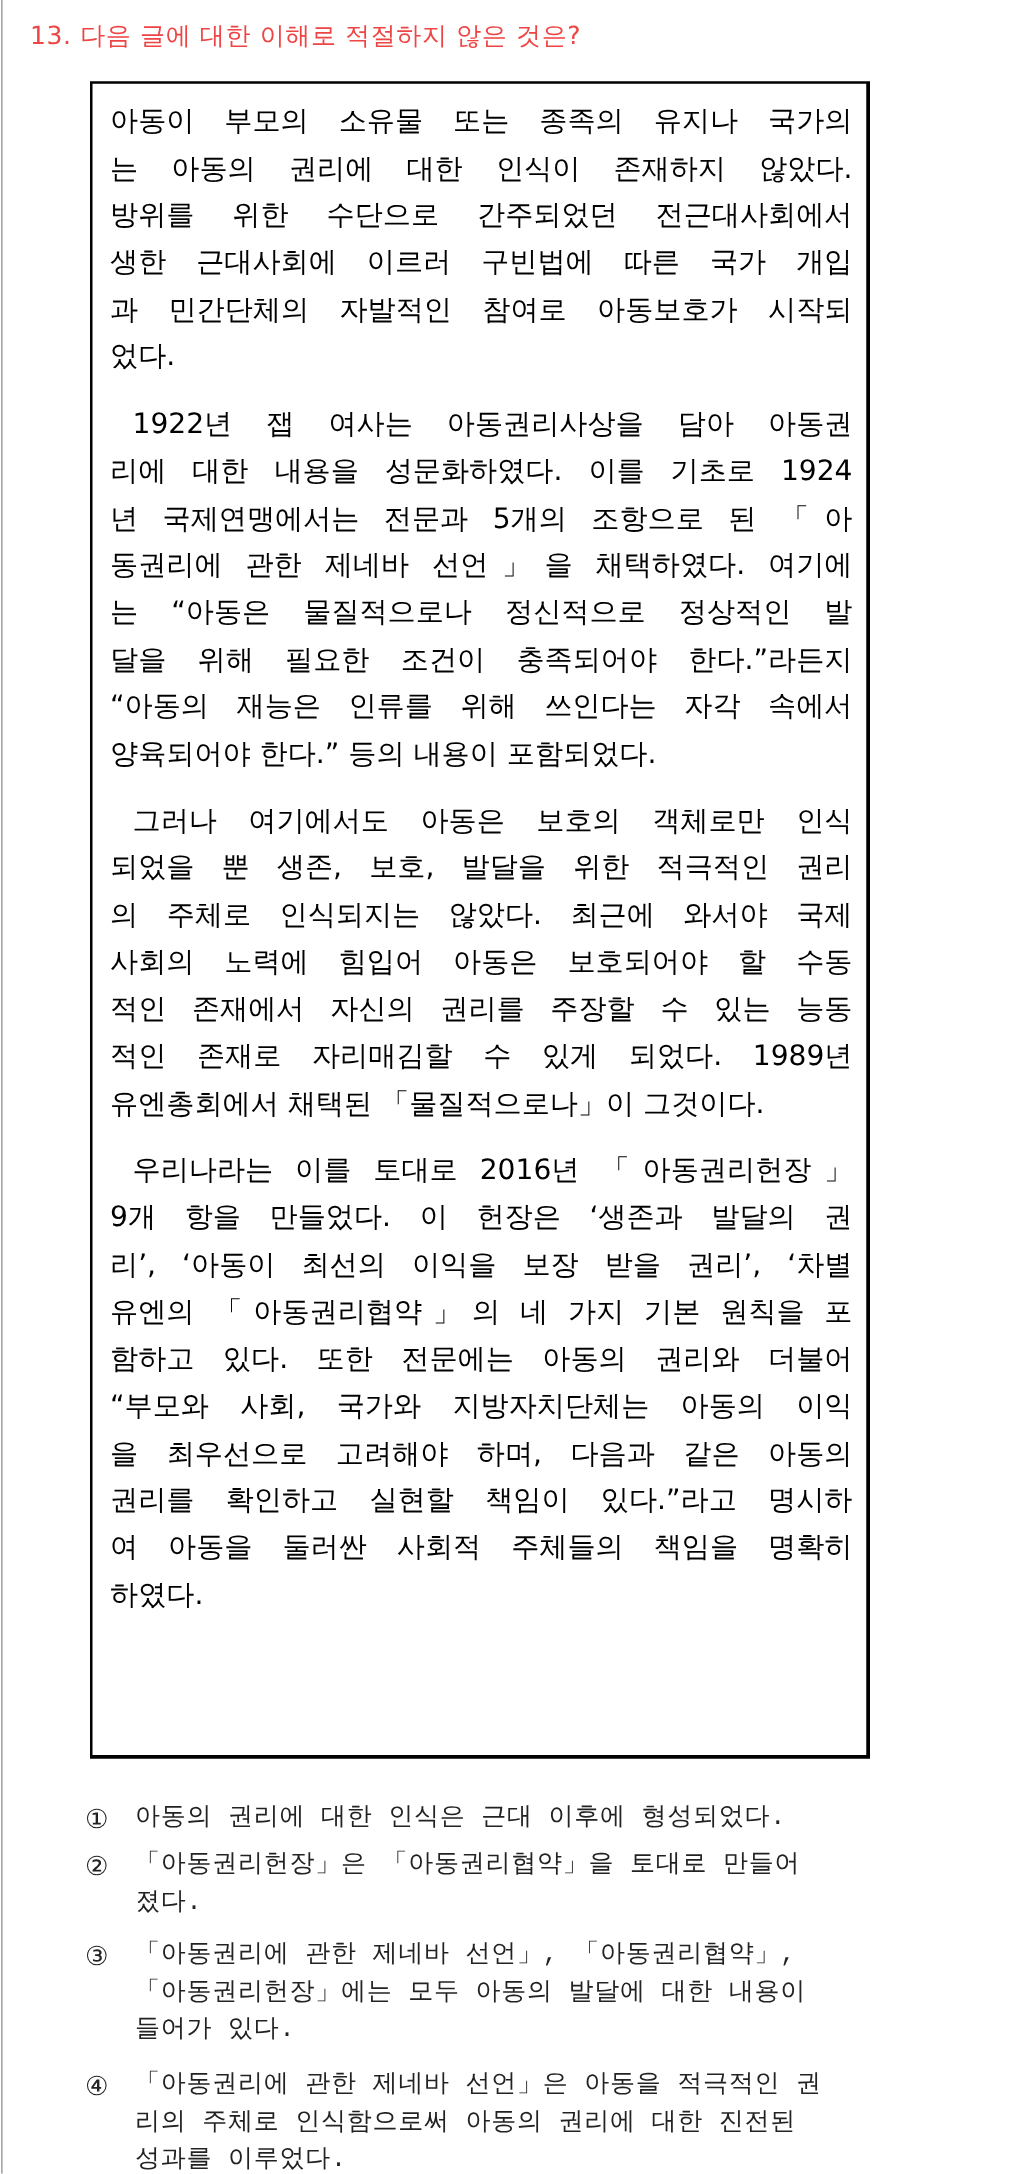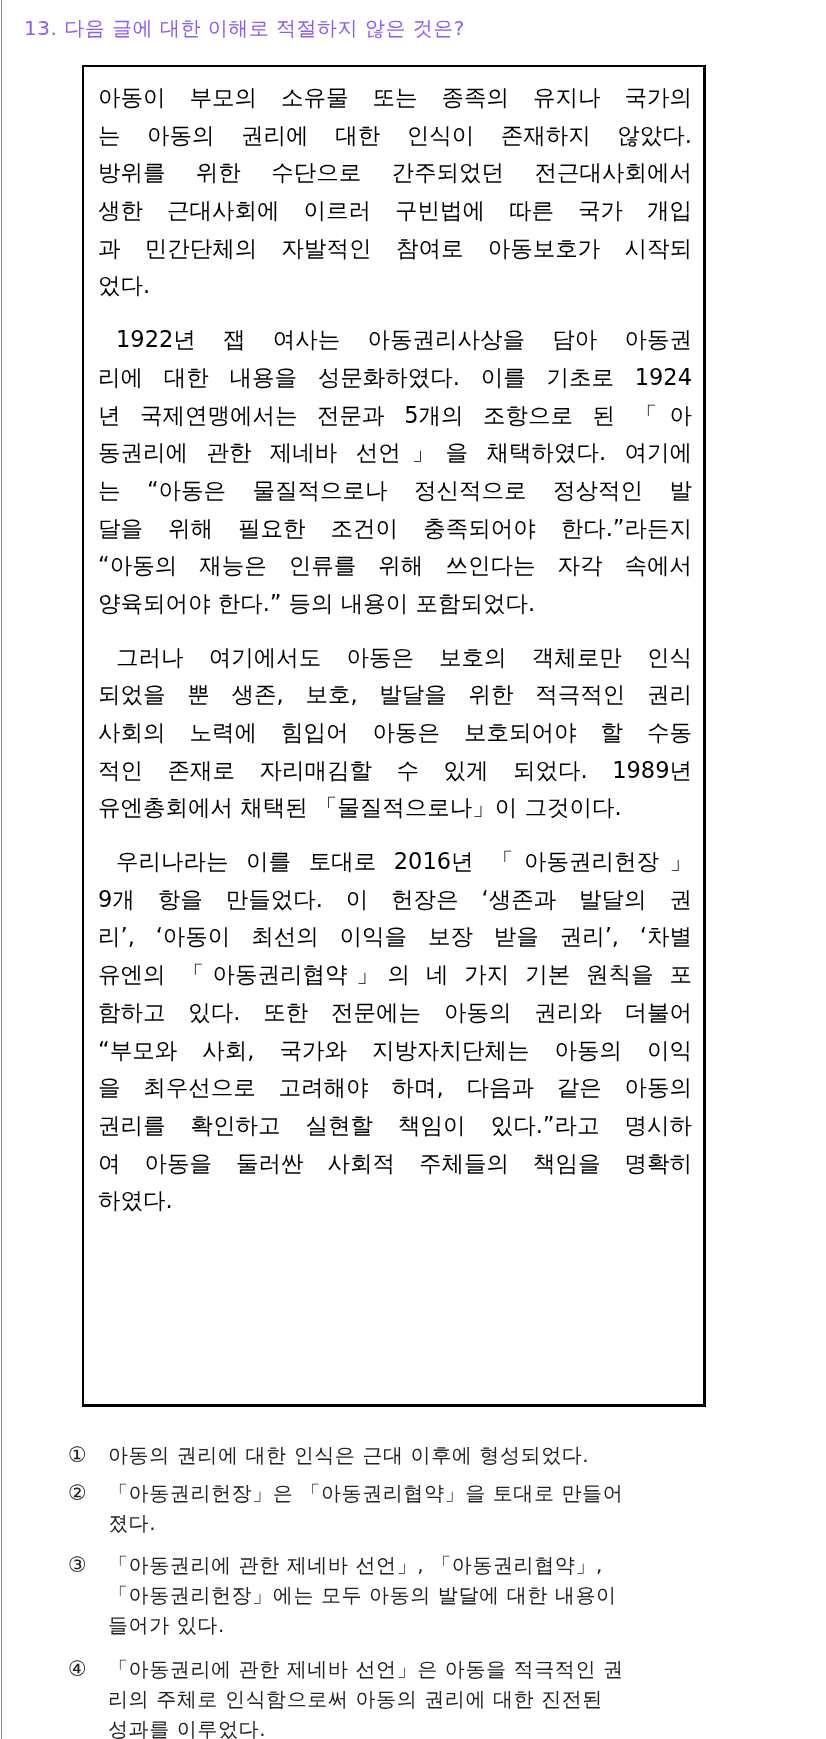--- a/index.html
+++ b/index.html
@@ -1,32 +1,32 @@
 <!DOCTYPE html>
 <html><head>
 <meta charset="utf-8">
 <style>
   html, body { margin: 0; padding: 0; background: #ffffff; }
   body { width: 826px; height: 1739px; position: relative; overflow: hidden;
          font-family: "DejaVu Sans", "Liberation Sans", sans-serif; color: #111; }
   .page-border { position: absolute; left: 1px; top: 0; width: 1px; height: 1739px; background: #8a8a8a; }
-  .question-title { position: absolute; left: 24px; top: 12px; font-size: 20px; line-height: 32px; color: #8b5cf6; white-space: nowrap; letter-spacing: 0.5px; }
-  .passage-box { position: absolute; left: 82px; top: 65px; width: 619px; height: 1337px;
+  .question-title { position: absolute; left: 24px; top: 12px; font-size: 20px; line-height: 32px; color: #ef4444; white-space: nowrap; letter-spacing: 0.5px; }
+  .passage-box { position: absolute; left: 72px; top: 65px; width: 619px; height: 1337px;
                  border-top: 2px solid #000; border-left: 2px solid #000;
                  border-right: 3px solid #000; border-bottom: 3px solid #000; box-sizing: content-box; }
   .passage-lines { position: absolute; left: 14px; top: 12px; width: 594px; }
   .passage-line { display: block; height: 37.7px; line-height: 37.7px; font-size: 22.5px;
                   white-space: nowrap; text-align: justify; text-align-last: justify;
                   font-family: "DejaVu Sans", sans-serif; color: #000; }
   .passage-line.last { text-align-last: left; }
   .passage-line.indent { padding-left: 18px; margin-top: 16px; }
   .options { position: absolute; left: 68px; top: 1440px; width: 700px; }
   .option { position: relative; margin-bottom: 8px; font-size: 20px; line-height: 30px; color: #222; }
   .option-num { position: absolute; left: 0; top: 0; width: 30px; font-size: 21px; }
-  .option-line { display: block; padding-left: 40px; white-space: nowrap; letter-spacing: 0.6px; }
+  .option-line { display: block; padding-left: 40px; white-space: nowrap; letter-spacing: 0.6px; font-family: Liberation Mono, monospace; }
   .option.o2 { margin-top: 4px; }
   .option.o3 { margin-top: 12px; }
   .option.o4 { margin-top: 14px; }
 </style>
 </head>
 <body>
 
 <div class="page-border"></div>
 
 <div class="question-title">13. 다음 글에 대한 이해로 적절하지 않은 것은?</div>
@@ -42,21 +42,23 @@
       <span class="passage-line indent">1922년 잽 여사는 아동권리사상을 담아 아동권</span>
       <span class="passage-line">리에 대한 내용을 성문화하였다. 이를 기초로 1924</span>
       <span class="passage-line">년 국제연맹에서는 전문과 5개의 조항으로 된 「아</span>
       <span class="passage-line">동권리에 관한 제네바 선언」을 채택하였다. 여기에</span>
       <span class="passage-line">는 “아동은 물질적으로나 정신적으로 정상적인 발</span>
       <span class="passage-line">달을 위해 필요한 조건이 충족되어야 한다.”라든지</span>
       <span class="passage-line">“아동의 재능은 인류를 위해 쓰인다는 자각 속에서</span>
       <span class="passage-line last">양육되어야 한다.” 등의 내용이 포함되었다.</span>
       <span class="passage-line indent">그러나 여기에서도 아동은 보호의 객체로만 인식</span>
       <span class="passage-line">되었을 뿐 생존, 보호, 발달을 위한 적극적인 권리</span>
+      <span class="passage-line">의 주체로 인식되지는 않았다. 최근에 와서야 국제</span>
       <span class="passage-line">사회의 노력에 힘입어 아동은 보호되어야 할 수동</span>
+      <span class="passage-line">적인 존재에서 자신의 권리를 주장할 수 있는 능동</span>
       <span class="passage-line">적인 존재로 자리매김할 수 있게 되었다. 1989년</span>
       <span class="passage-line last">유엔총회에서 채택된 「물질적으로나」이 그것이다.</span>
       <span class="passage-line indent">우리나라는 이를 토대로 2016년 「아동권리헌장」</span>
       <span class="passage-line">9개 항을 만들었다. 이 헌장은 ‘생존과 발달의 권</span>
       <span class="passage-line">리’, ‘아동이 최선의 이익을 보장 받을 권리’, ‘차별</span>
       <span class="passage-line">유엔의 「아동권리협약」의 네 가지 기본 원칙을 포</span>
       <span class="passage-line">함하고 있다. 또한 전문에는 아동의 권리와 더불어</span>
       <span class="passage-line">“부모와 사회, 국가와 지방자치단체는 아동의 이익</span>
       <span class="passage-line">을 최우선으로 고려해야 하며, 다음과 같은 아동의</span>
       <span class="passage-line">권리를 확인하고 실현할 책임이 있다.”라고 명시하</span>

